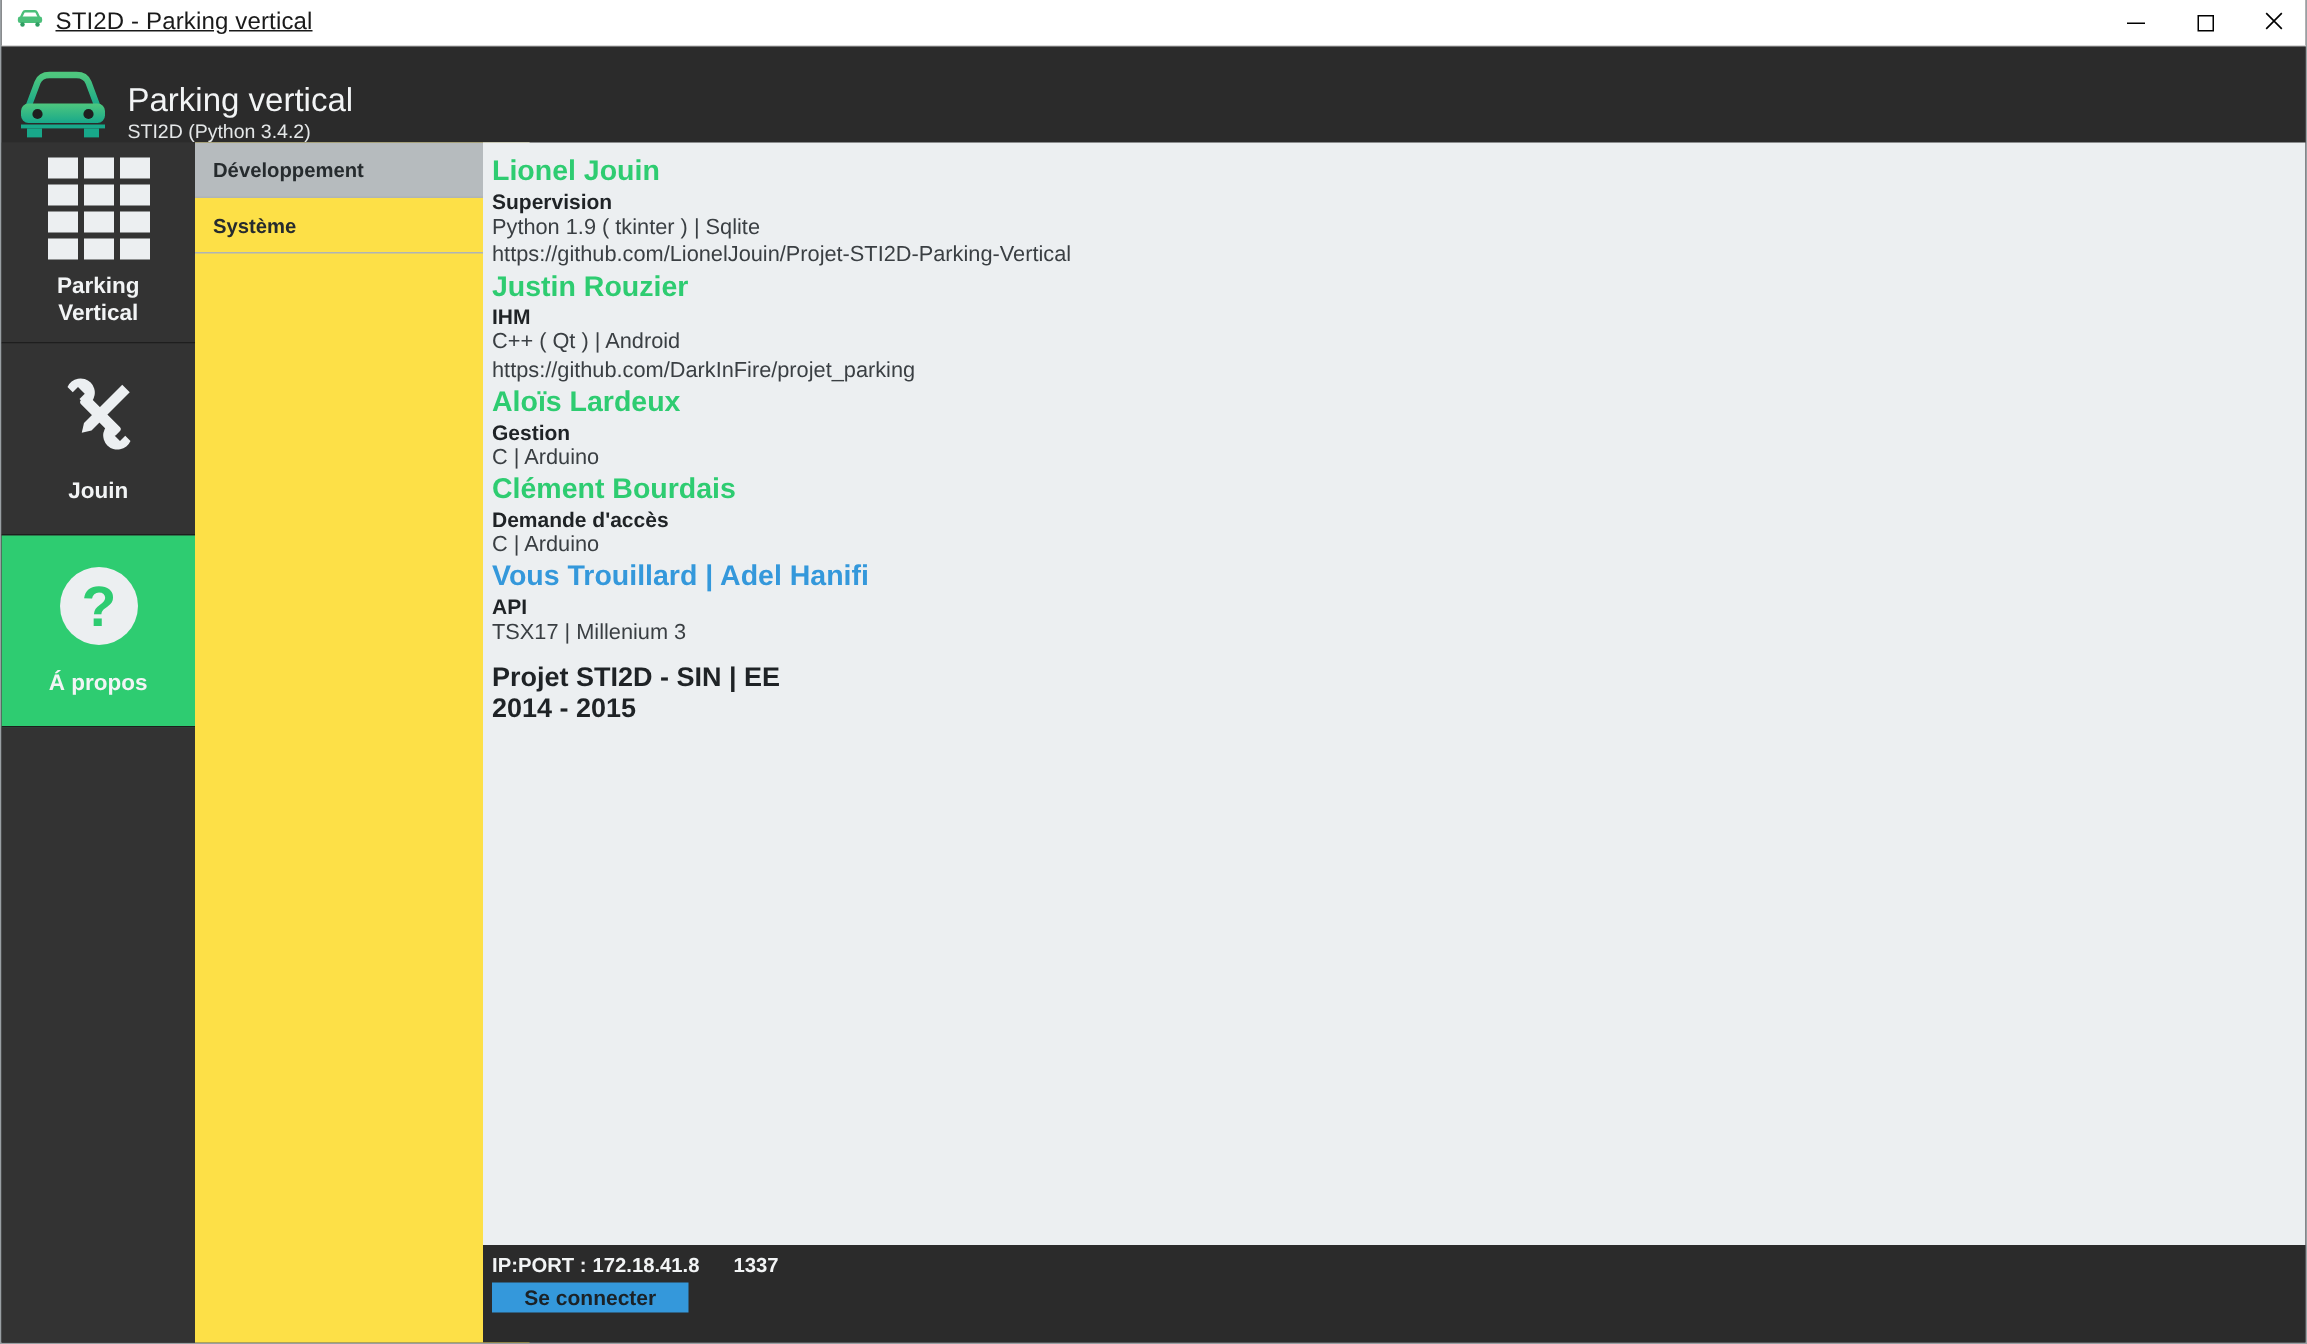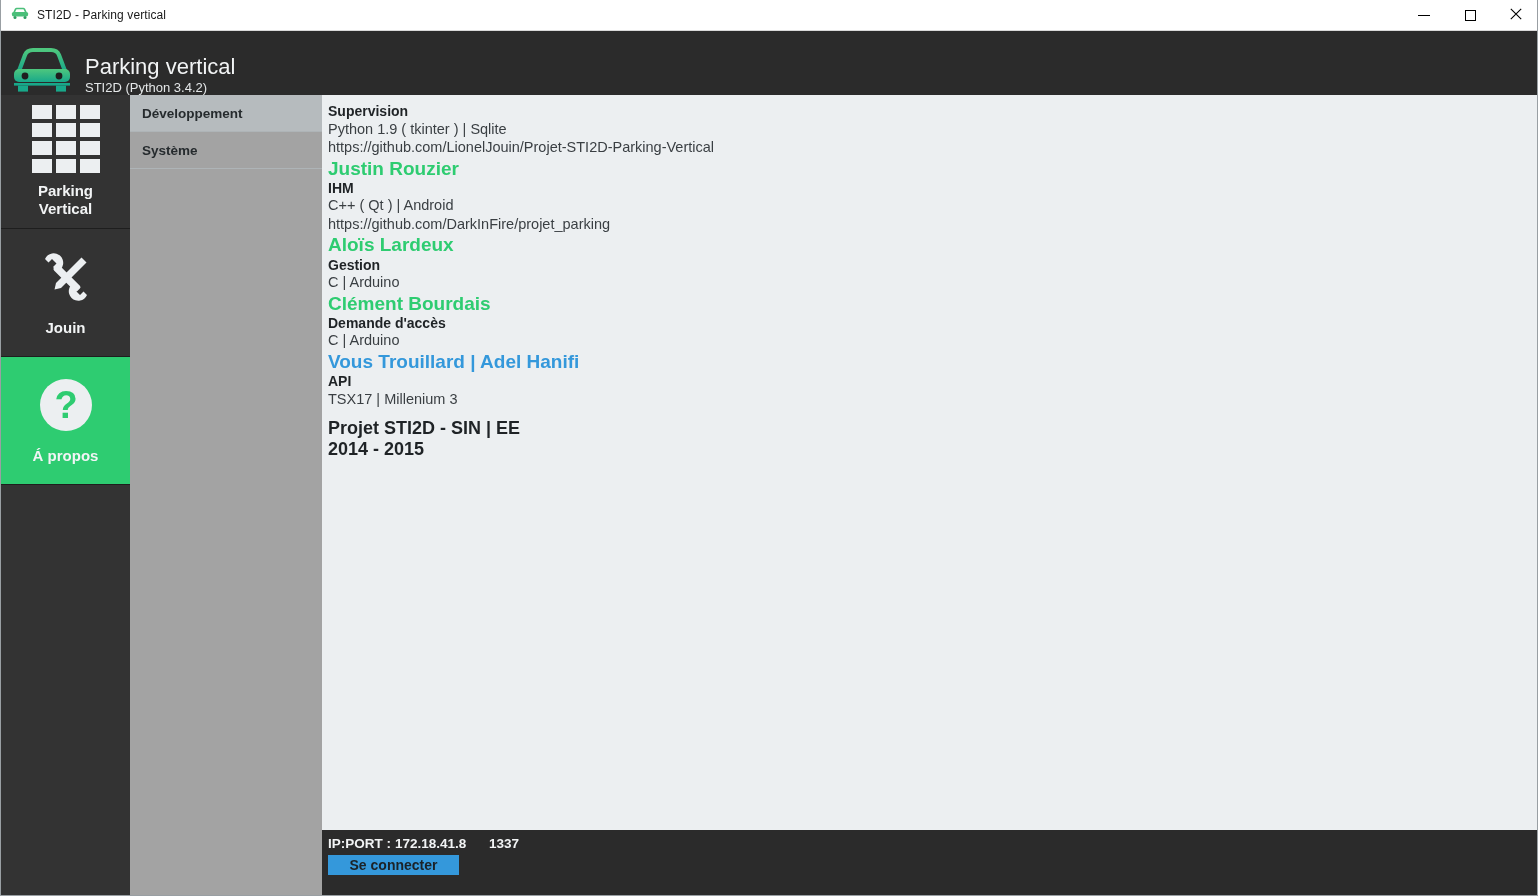--- a/index.html
+++ b/index.html
@@ -23,23 +23,24 @@
   
   #titlebar {
     position: absolute; left: 0; top: 0;
     width: 1538px; height: 31px;
     background: #ffffff;
     border-bottom: 1px solid #d9d9d9;
     display: flex; align-items: center;
   }
   #titlebar-left { display: flex; align-items: center; padding-left: 10px; gap: 8px; }
   #titlebar-text {
-    font-size: 12px; color: #1a1a1a;
+    font-size: 16px; color: #1a1a1a;
     font-family: "Liberation Sans", sans-serif;
     letter-spacing: 0.1px;
+    text-decoration: underline;
   }
   .win-btns { position: absolute; right: 0; top: 0; height: 31px; display: flex; }
   .win-btn {
     width: 46px; height: 31px;
     display: flex; align-items: center; justify-content: center;
     color: #000; font-size: 13px;
   }
   .win-min-glyph { display:block; width: 12px; height: 1px; background: #000; }
   .win-max-glyph { display:block; width: 11px; height: 11px; border: 1px solid #000; }
 
@@ -81,21 +82,21 @@
   #side-apropos { height: 128px; background: #2ecc71; }
   #sidebar-filler { height: 411px; background: #333333; }
 
   .grid-icon { display: grid; grid-template-columns: repeat(3, 20px); grid-gap: 4px; }
   .grid-icon i { display: block; height: 14px; background: #eceff1; }
 
   
   #menu-panel {
     position: absolute; left: 129px; top: 95px;
     width: 223px; height: 801px;
-    background: #a3a3a3;
+    background: #fde047;
   }
   .menu-item {
     height: 37px;
     display: flex; align-items: center;
     padding: 0 10px 0 12px;
     border-bottom: 1px solid #aeb4b7;
     font-size: 13.5px; font-weight: bold;
     color: #262b2e;
     cursor: pointer;
   }
@@ -265,20 +266,21 @@
     </div>
     <div class="menu-item">
       <span class="mlabel">Système</span>
       <span class="menu-chevron">❯</span>
     </div>
   </div>
 
   <div id="content">
 
     <div>
+      <div class="credit-name">Lionel Jouin</div>
       <div class="credit-role">Supervision</div>
       <div class="credit-tech">Python 1.9 ( tkinter ) | Sqlite</div>
       <div class="credit-link">https://github.com/LionelJouin/Projet-STI2D-Parking-Vertical</div>
     </div>
 
     <div>
       <div class="credit-name">Justin Rouzier</div>
       <div class="credit-role">IHM</div>
       <div class="credit-tech">C++ ( Qt ) | Android</div>
       <div class="credit-link">https://github.com/DarkInFire/projet_parking</div>

